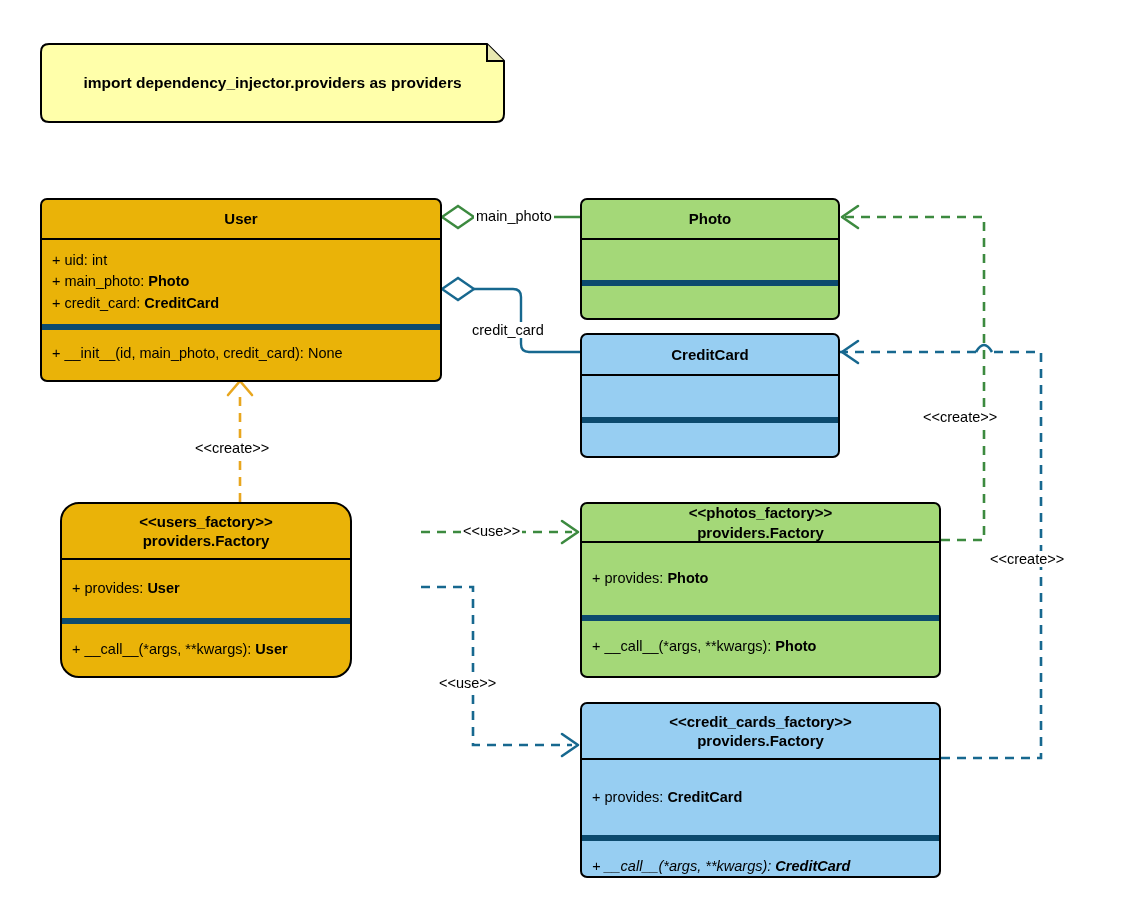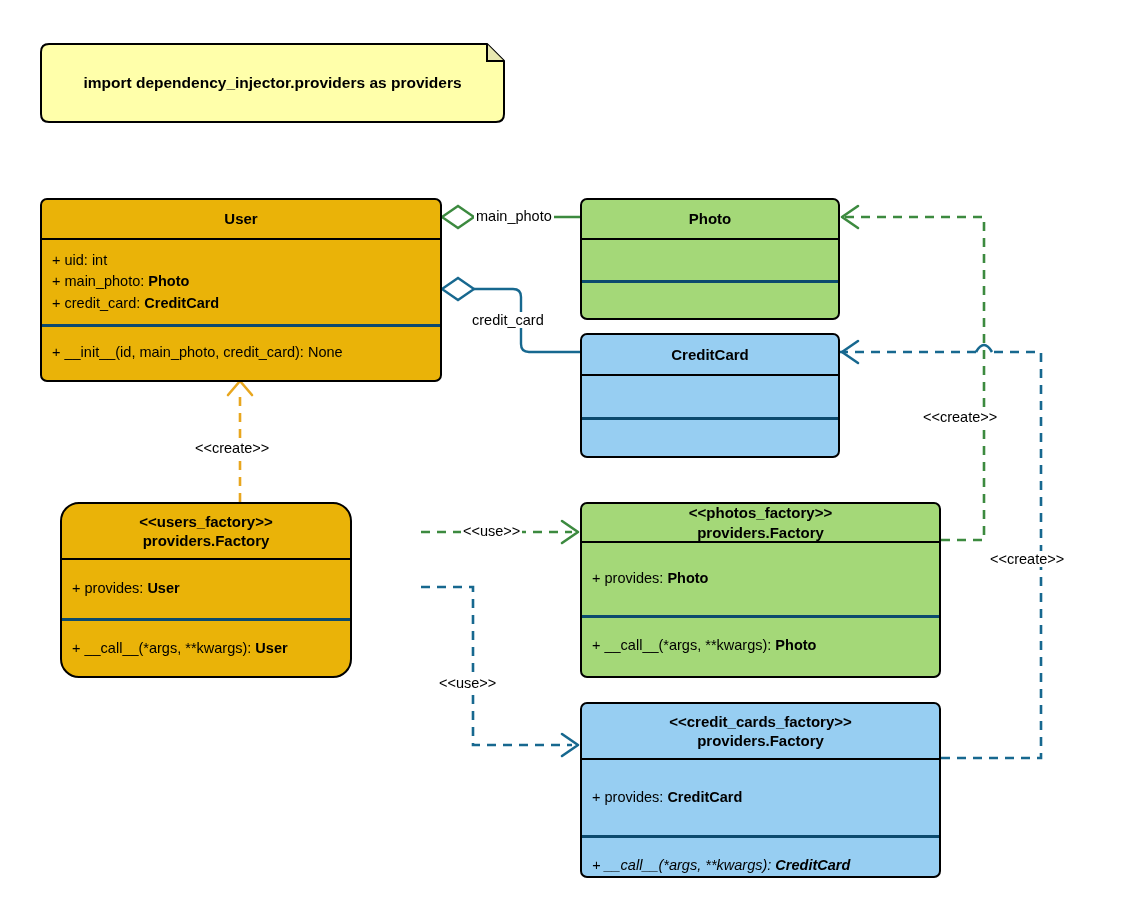--- a/index.html
+++ b/index.html
@@ -71,21 +71,21 @@
     box-sizing: border-box;
     display: flex;
     flex-direction: column;
     justify-content: center;
     padding: 4px 10px;
     font-size: 14.5px;
     color: #000000;
     line-height: 1.45;
   }
   .cls .compart + .compart {
-    border-top: 3px solid #0c4a6e;
+    border-top: 6px solid #0c4a6e;
   }
   .cls .row {
     white-space: nowrap;
   }
   .cls .row b {
     font-weight: bold;
   }
 
   
   .fill-yellow { background: #eab308; }
@@ -241,21 +241,21 @@
     </div>
     <div class="compart" style="height:58px;font-style:italic;">
       <div class="row">
         <span>+ __call__(*args, **kwargs): </span><b>CreditCard</b>
       </div>
     </div>
   </div>
 
   <div class="elabel" style="left:474px; top:208px;">main_photo</div>
 
-  <div class="elabel" style="left:470px; top:312px;">credit_card</div>
+  <div class="elabel" style="left:470px; top:322px;">credit_card</div>
 
   <div class="elabel" style="left:193px; top:440px;">&lt;&lt;create&gt;&gt;</div>
 
   <div class="elabel" style="left:461px; top:523px;">&lt;&lt;use&gt;&gt;</div>
 
   <div class="elabel" style="left:437px; top:675px;">&lt;&lt;use&gt;&gt;</div>
 
   <div class="elabel" style="left:921px; top:409px;">&lt;&lt;create&gt;&gt;</div>
 
   <div class="elabel" style="left:988px; top:551px;">&lt;&lt;create&gt;&gt;</div>

